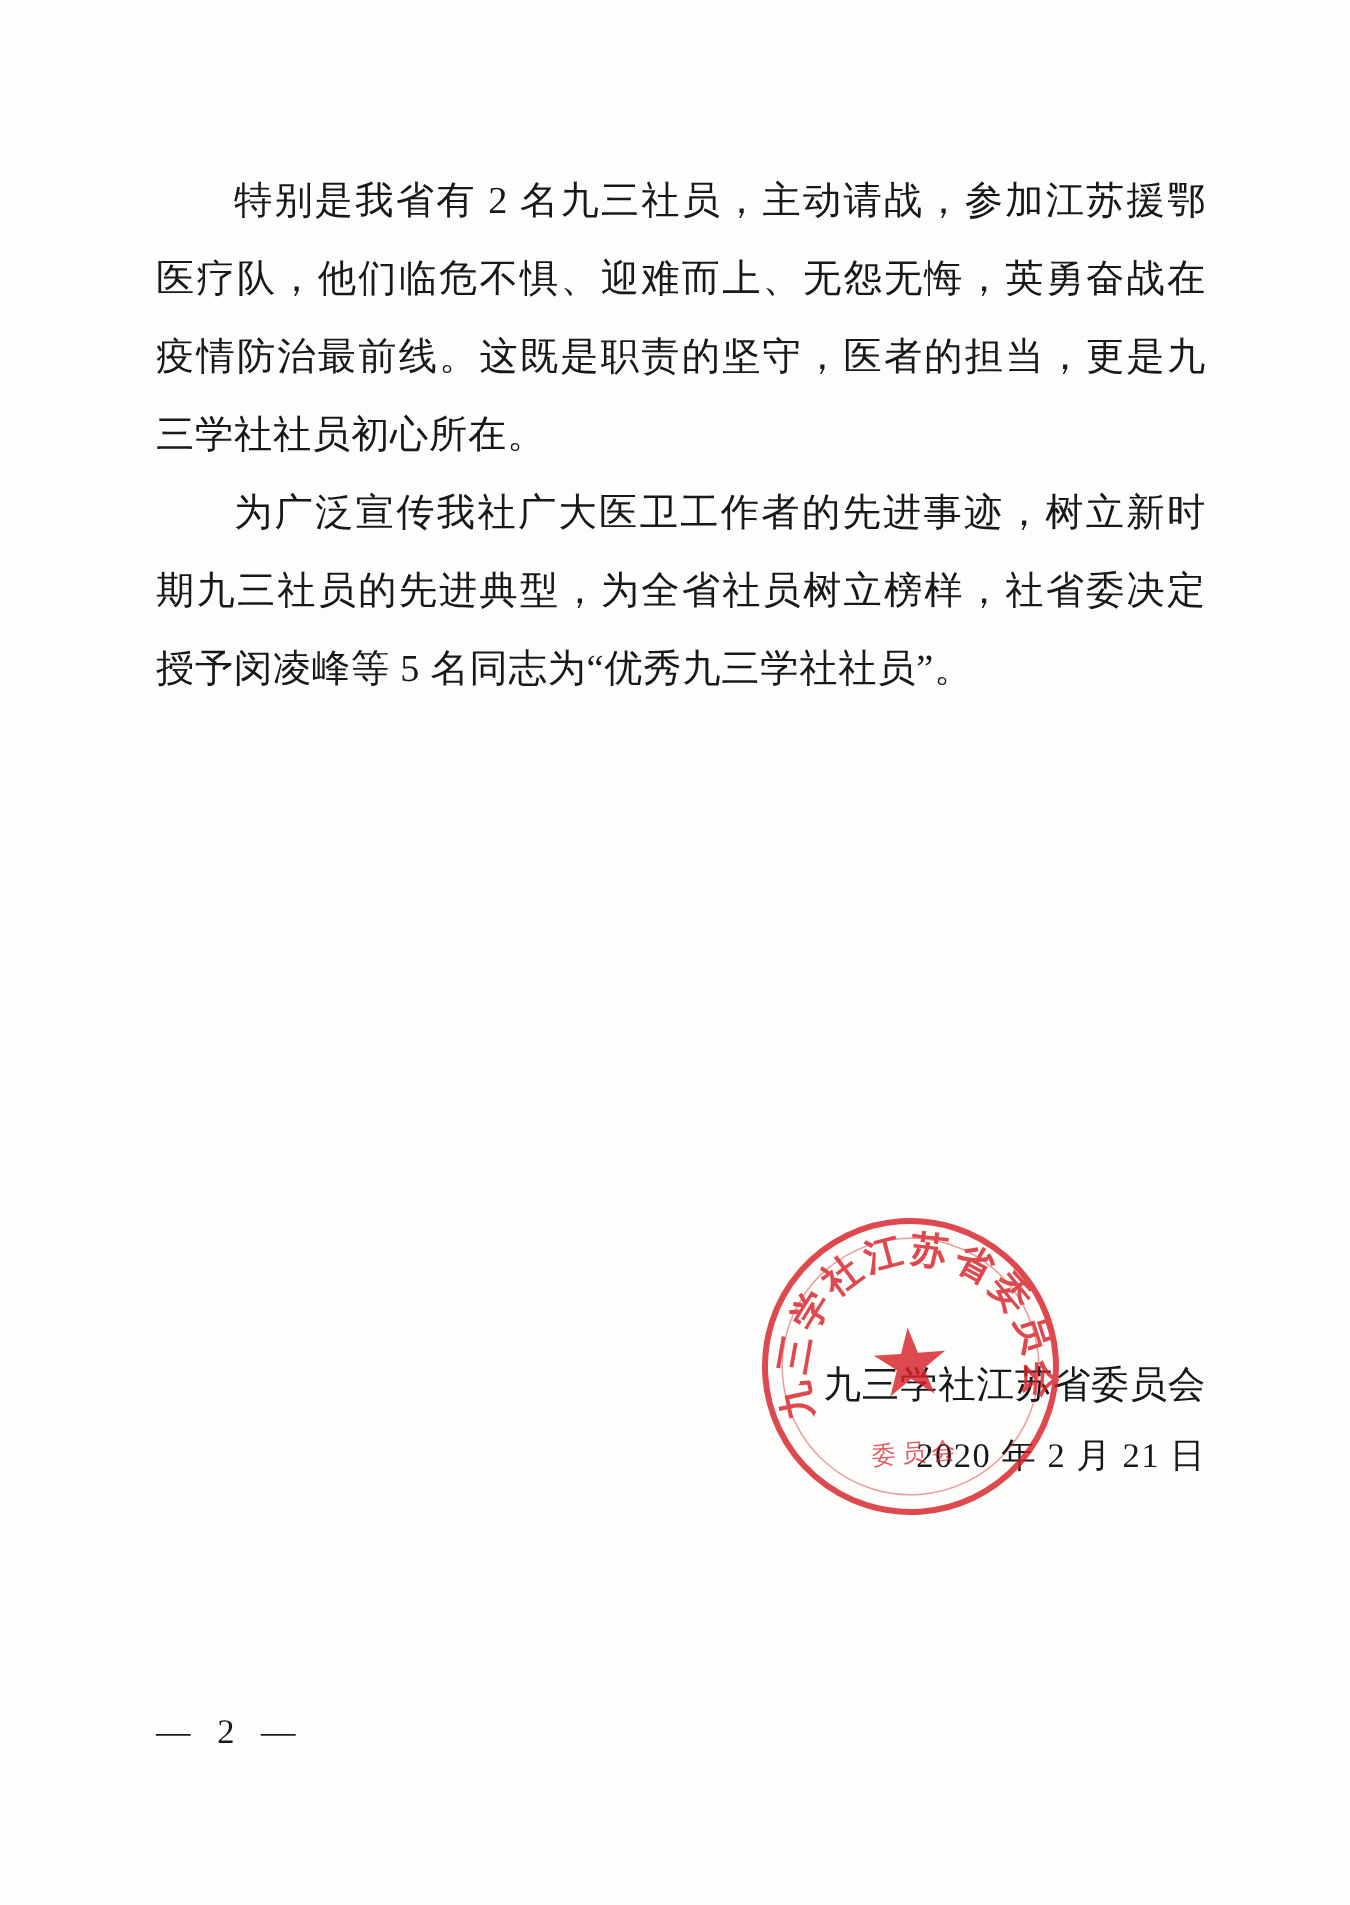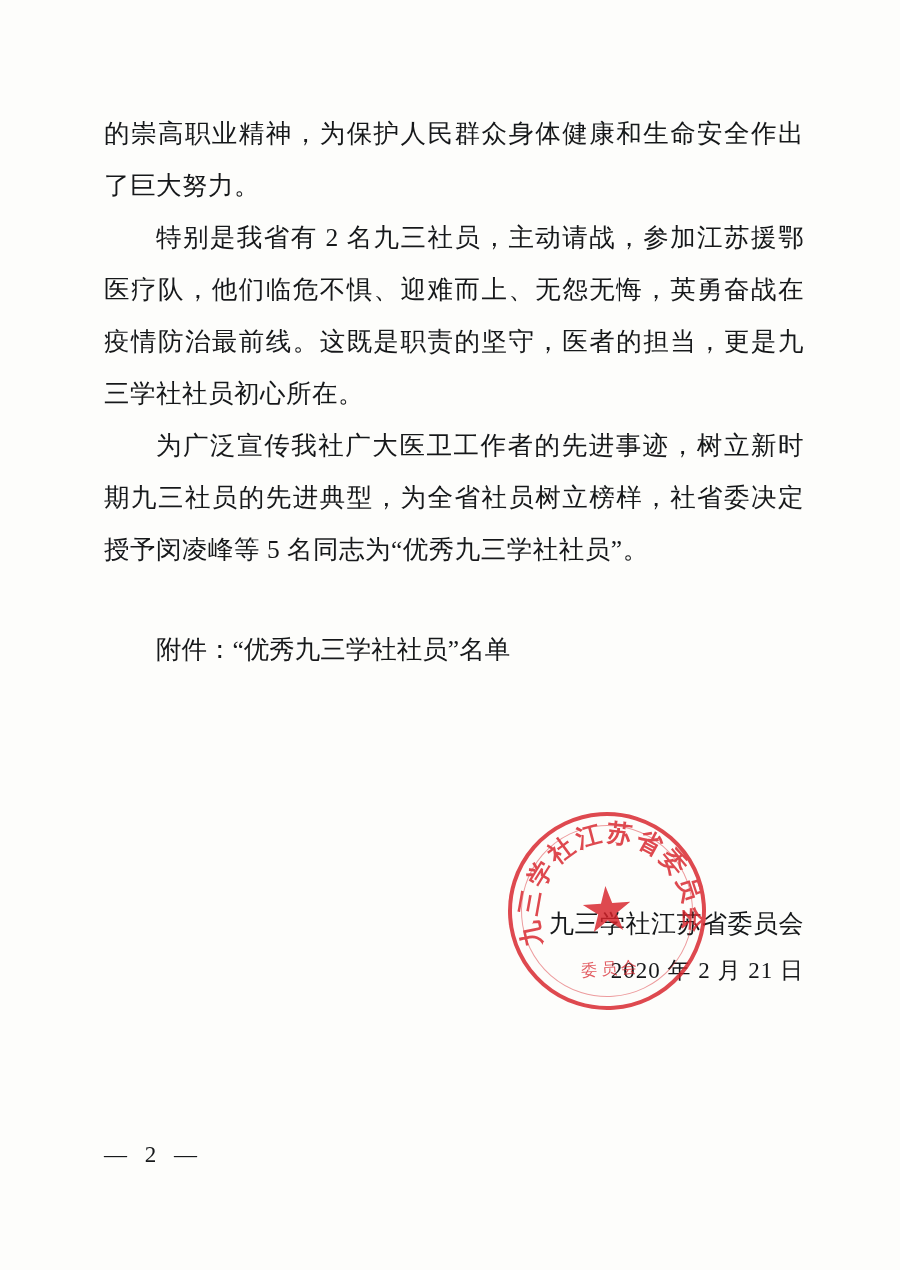--- a/index.html
+++ b/index.html
@@ -138,28 +138,26 @@
     color: #16181a;
   }
 </style>
 </head>
 <body>
 
 <div class="page">
 
   <div class="doc-body">
 
-    <p class="para">的崇高职业精神，为保护人民群众身体健康和生命安全作出了巨大努力。</p>
 
     <p class="para indent">特别是我省有 2 名九三社员，主动请战，参加江苏援鄂医疗队，他们临危不惧、迎难而上、无怨无悔，英勇奋战在疫情防治最前线。这既是职责的坚守，医者的担当，更是九三学社社员初心所在。</p>
 
     <p class="para indent">为广泛宣传我社广大医卫工作者的先进事迹，树立新时期九三社员的先进典型，为全省社员树立榜样，社省委决定授予闵凌峰等 5 名同志为“优秀九三学社社员”。</p>
 
 
-    <div class="attachment">附件：“优秀九三学社社员”名单</div>
   </div>
 
   <div class="signature-block">
     <div class="sign-line">九三学社江苏省委员会</div>
     <div class="sign-date">2020 年 2 月 21 日</div>
   </div>
 
   <div class="seal">
     <div class="inner-ring"></div>
     <svg class="seal-text" width="198" height="198" viewBox="0 0 198 198">

